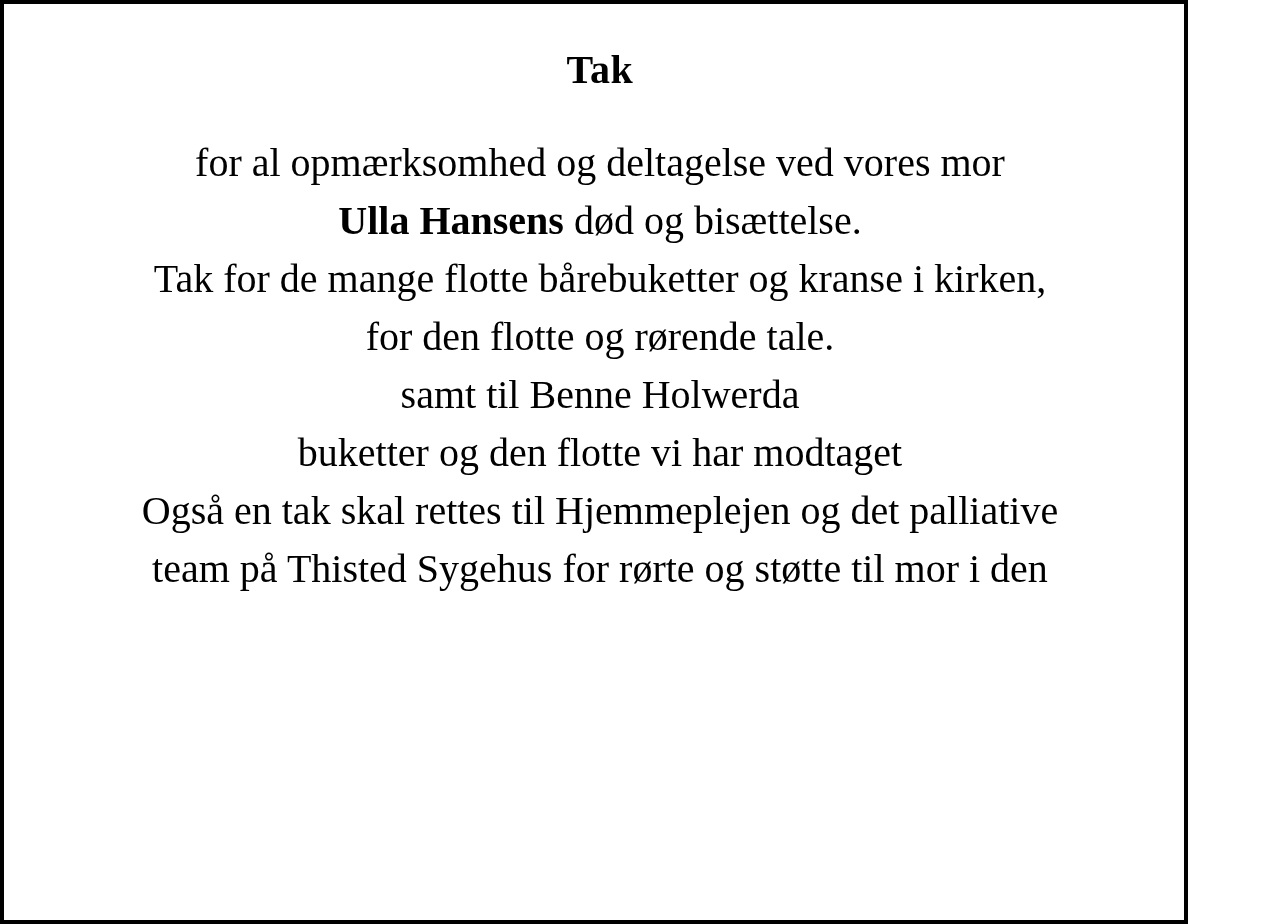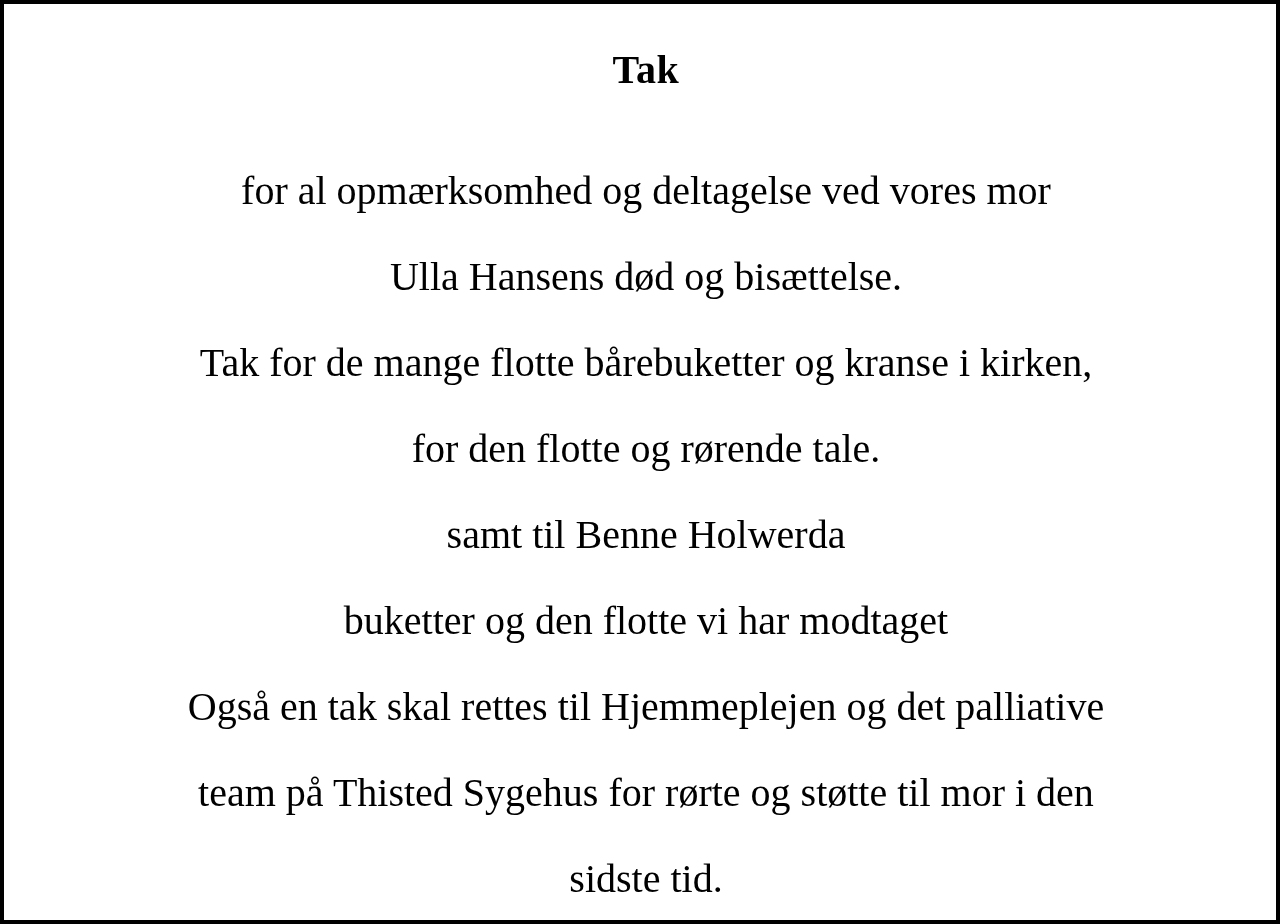--- a/index.html
+++ b/index.html
@@ -9,21 +9,21 @@
   }
   body {
     width: 1280px;
     height: 924px;
     font-family: "Liberation Serif", serif;
     color: #000000;
     overflow: hidden;
   }
   .notice-card {
     box-sizing: border-box;
-    width: 1280px;
+    width: 1188px;
     height: 924px;
     border: 4px solid #000000;
     background: #ffffff;
     padding: 44px 18px 30px 30px;
     display: flex;
     flex-direction: column;
     align-items: center;
   }
   .notice-title {
     font-size: 40px;
@@ -36,24 +36,23 @@
   .notice-body {
     text-align: center;
     font-size: 40px;
     line-height: 1.45;
     margin: 0;
     width: 100%;
   }
   .notice-body .line {
     display: block;
     white-space: nowrap;
-    margin-top: 28px;
   }
   .notice-body .strong {
-    font-weight: normal;
+    font-weight: bold;
   }
   .notice-signature {
     font-size: 40px;
     font-weight: bold;
     text-align: center;
     margin-top: 46px;
     letter-spacing: 0.3px;
   }
 </style>
 </head>
@@ -81,19 +80,16 @@
     </span>
     <span class="line">
       <span>buketter og den flotte vi har modtaget</span>
     </span>
     <span class="line">
       <span>Også en tak skal rettes til Hjemmeplejen og det palliative</span>
     </span>
     <span class="line">
       <span>team på Thisted Sygehus for rørte og støtte til mor i den</span>
     </span>
-    <span class="line">
-      <span>sidste tid.</span>
-    </span>
   </div>
 
 
 </div>
 
 </body></html>

